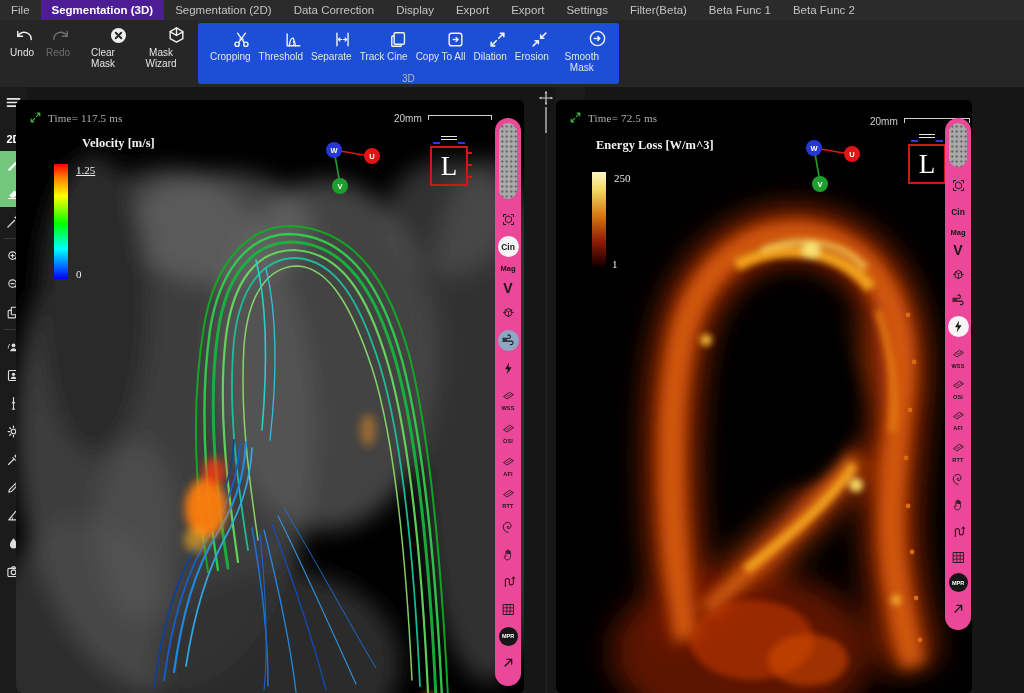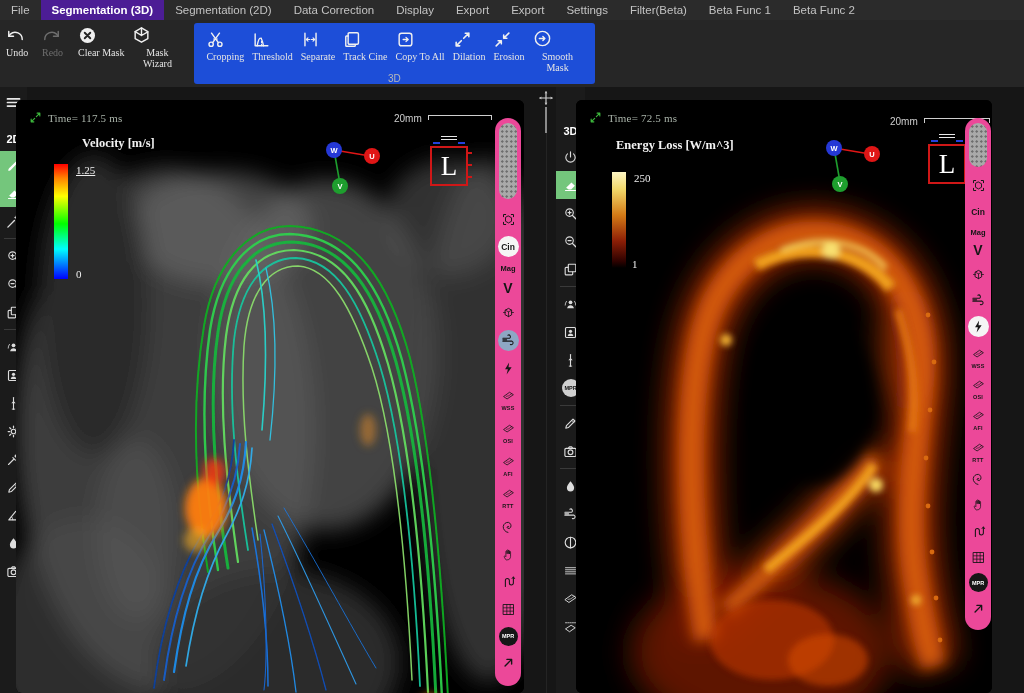--- a/index.html
+++ b/index.html
@@ -7,22 +7,22 @@
   #app{position:relative;width:1024px;height:693px;overflow:hidden;background:#141414;
        font-family:"Liberation Sans",sans-serif;color:#ddd;-webkit-font-smoothing:antialiased;}
   
   #menu-bar{position:absolute;left:0;top:0;width:1024px;height:20px;background:#2b2b2b;
             display:flex;align-items:stretch;font-size:11.5px;color:#c3c3c3;}
   .menu-item{padding:0 11px;display:flex;align-items:center;cursor:default;white-space:nowrap;}
   .menu-item.selected{background:#4c1d95;color:#fff;font-weight:bold;}
   
   #toolbar{position:absolute;left:0;top:20px;width:1024px;height:67px;background:#262626;
            display:flex;align-items:stretch;padding:0 2px;}
-  .tb-btn{display:flex;flex-direction:column;align-items:flex-start;justify-content:flex-start;
-          padding:4px 4px 0;min-width:36px;max-width:58px;color:#e4e4e4;font-family:Liberation Serif, serif;}
+  .tb-btn{display:flex;flex-direction:column;align-items:flex-end;justify-content:flex-start;
+          padding:4px 4px 0;min-width:36px;max-width:58px;color:#e4e4e4;}
   .tb-btn .ticon{height:22px;display:flex;align-items:center;justify-content:center;color:#f0f0f0;}
   .tb-btn .tlabel{font-size:10px;line-height:1.12;text-align:center;margin-top:1px;}
   .tb-btn.disabled{color:#6e6e6e;}
   .tb-btn.disabled .ticon{color:#6e6e6e;}
   #tb-group{position:relative;display:flex;align-items:stretch;background:#1d4ed8;border-radius:3px;
             margin:3px 0 3px 8px;padding:1px 8px 11px;}
   #tb-group-caption{position:absolute;left:0;right:0;bottom:0;text-align:center;font-size:10px;color:#b8b8b8;}
   
   #main{position:absolute;left:0;top:87px;width:1024px;height:606px;background:#161616;}
   .side-rail{position:absolute;top:0;bottom:0;background:#1b1b1b;display:flex;flex-direction:column;align-items:center;}
@@ -33,21 +33,21 @@
   #sidebar-mid .mode-label{margin-top:38px;}
   .sb-tools{display:flex;flex-direction:column;align-items:center;width:100%;}
   .sb-tool{width:100%;height:28px;display:flex;align-items:center;justify-content:center;color:#dcdcdc;}
   .sb-tool.active{background:#74c67c;color:#fff;}
   .sb-divider{width:70%;height:1px;background:#3a3a3a;margin:3px 0;}
   .sb-mpr{width:18px;height:18px;border-radius:50%;background:#cfcfcf;color:#111;font-size:5.5px;
           font-weight:bold;display:flex;align-items:center;justify-content:center;}
   
   .viewport{position:absolute;top:13px;height:593px;background:#000;border-radius:6px;overflow:hidden;}
   #viewport-left{left:16px;width:508px;}
-  #viewport-right{left:576px;width:416px;padding-left:20px;}
+  #viewport-right{left:556px;width:416px;padding-left:20px;}
   .vp-art{position:absolute;left:0;top:0;}
   .overlay{position:absolute;z-index:3;}
   .time-row{left:13px;top:11px;display:flex;align-items:center;gap:6px;}
   .expand-ic{color:#3cb83c;display:flex;}
   .time-label{font-size:11px;color:#a9b3a9;font-family:"Liberation Serif",serif;letter-spacing:.2px;}
   .cb-title{font-family:"Liberation Serif",serif;font-weight:bold;color:#f2f2f2;font-size:12.5px;}
   #viewport-left .cb-title{left:66px;top:36px;}
   #viewport-right .cb-title{left:40px;top:38px;}
   .colorbar{width:14px;}
   #viewport-left .colorbar{left:38px;top:64px;height:115px;

